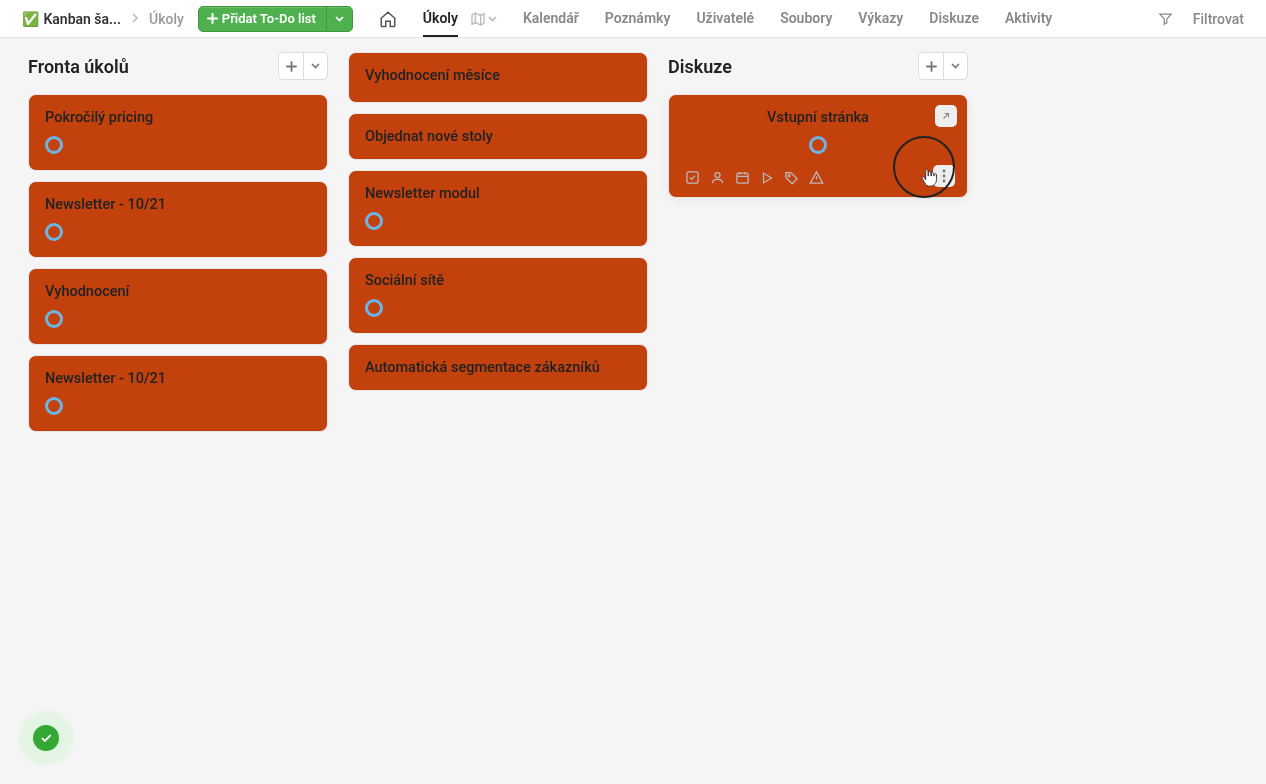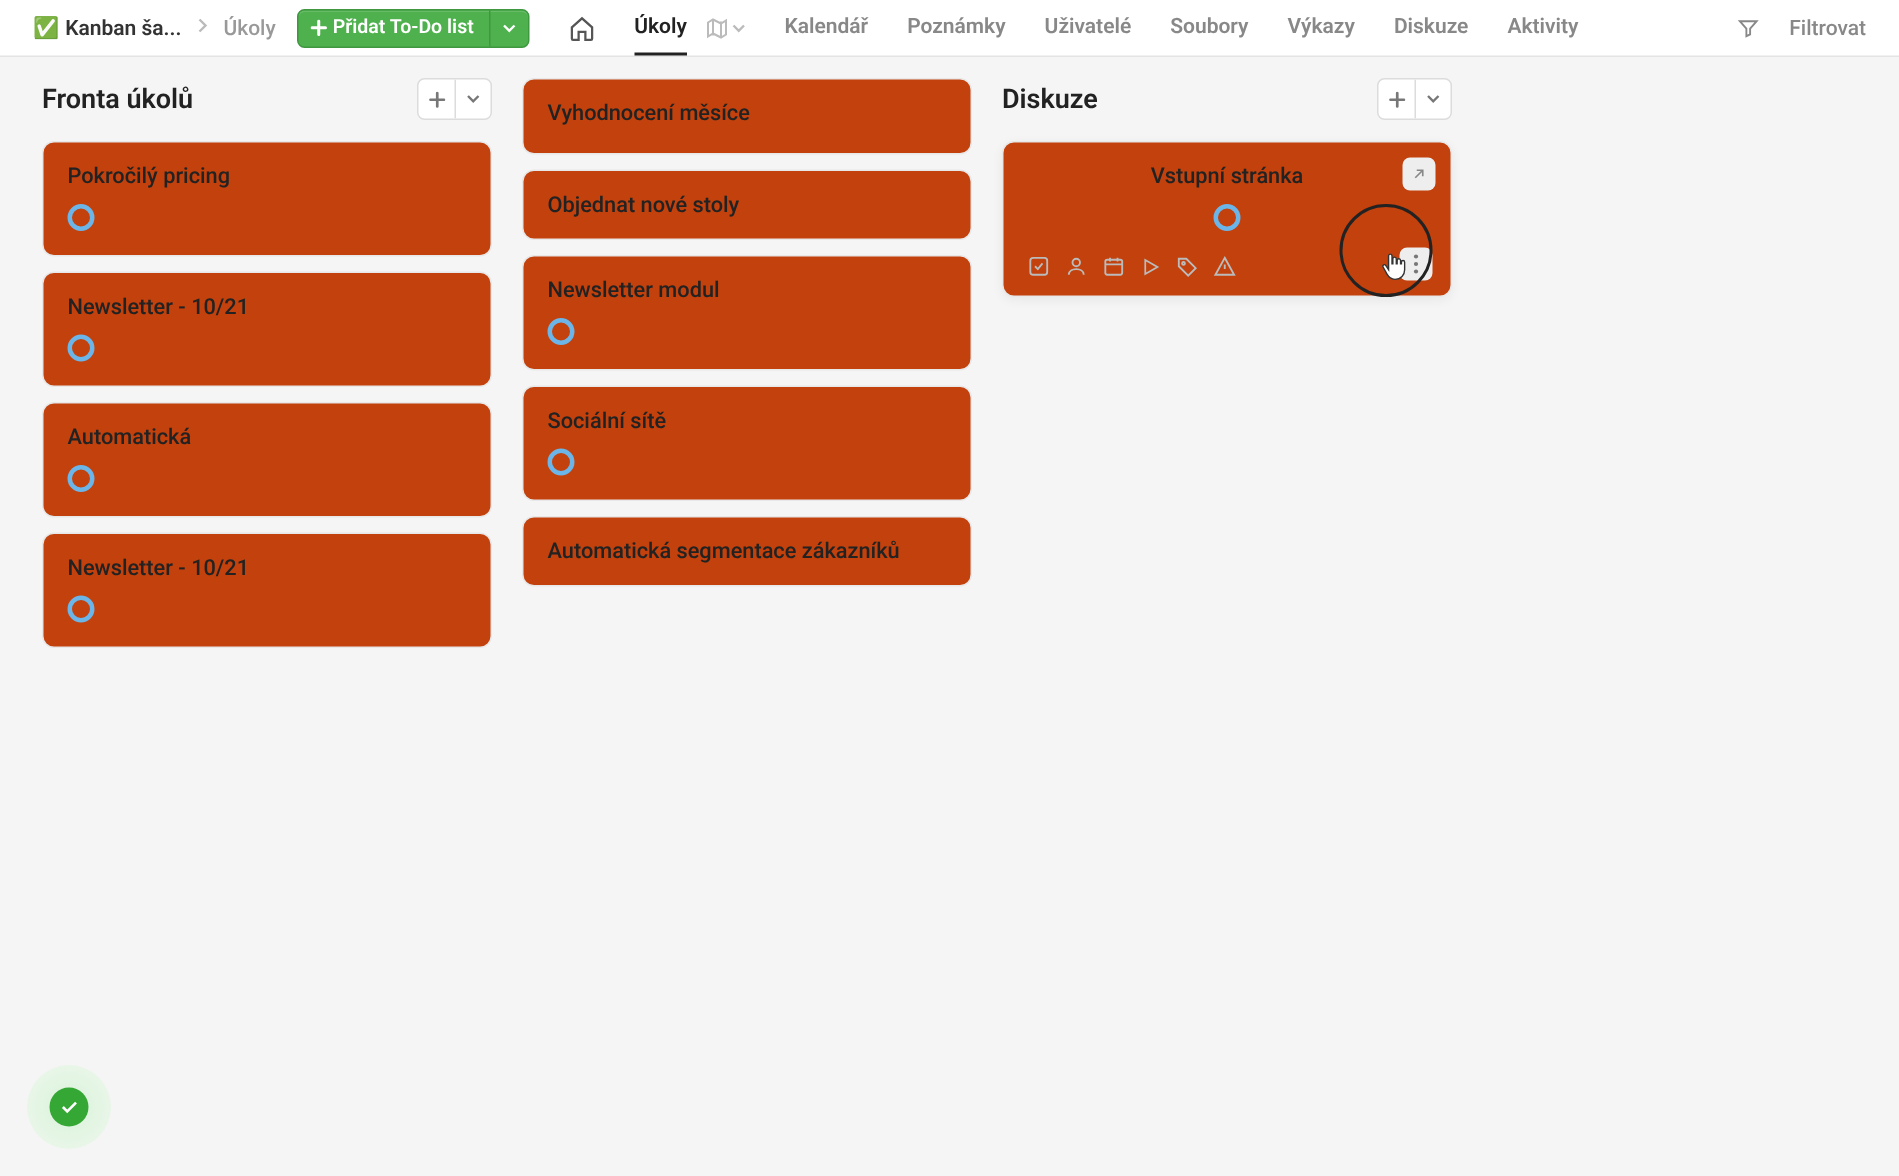--- a/index.html
+++ b/index.html
@@ -206,21 +206,21 @@
     </div>
     <div class="card">
       <div class="card-title">Pokročilý pricing</div>
       <span class="status-ring"></span>
     </div>
     <div class="card">
       <div class="card-title">Newsletter - 10/21</div>
       <span class="status-ring"></span>
     </div>
     <div class="card">
-      <div class="card-title">Automatická</div>
+      <div class="card-title">Vyhodnocení</div>
       <span class="status-ring"></span>
     </div>
     <div class="card">
       <div class="card-title">Newsletter - 10/21</div>
       <span class="status-ring"></span>
     </div>
   </div>
 
   <div class="column">
     <div class="card no-ring">

